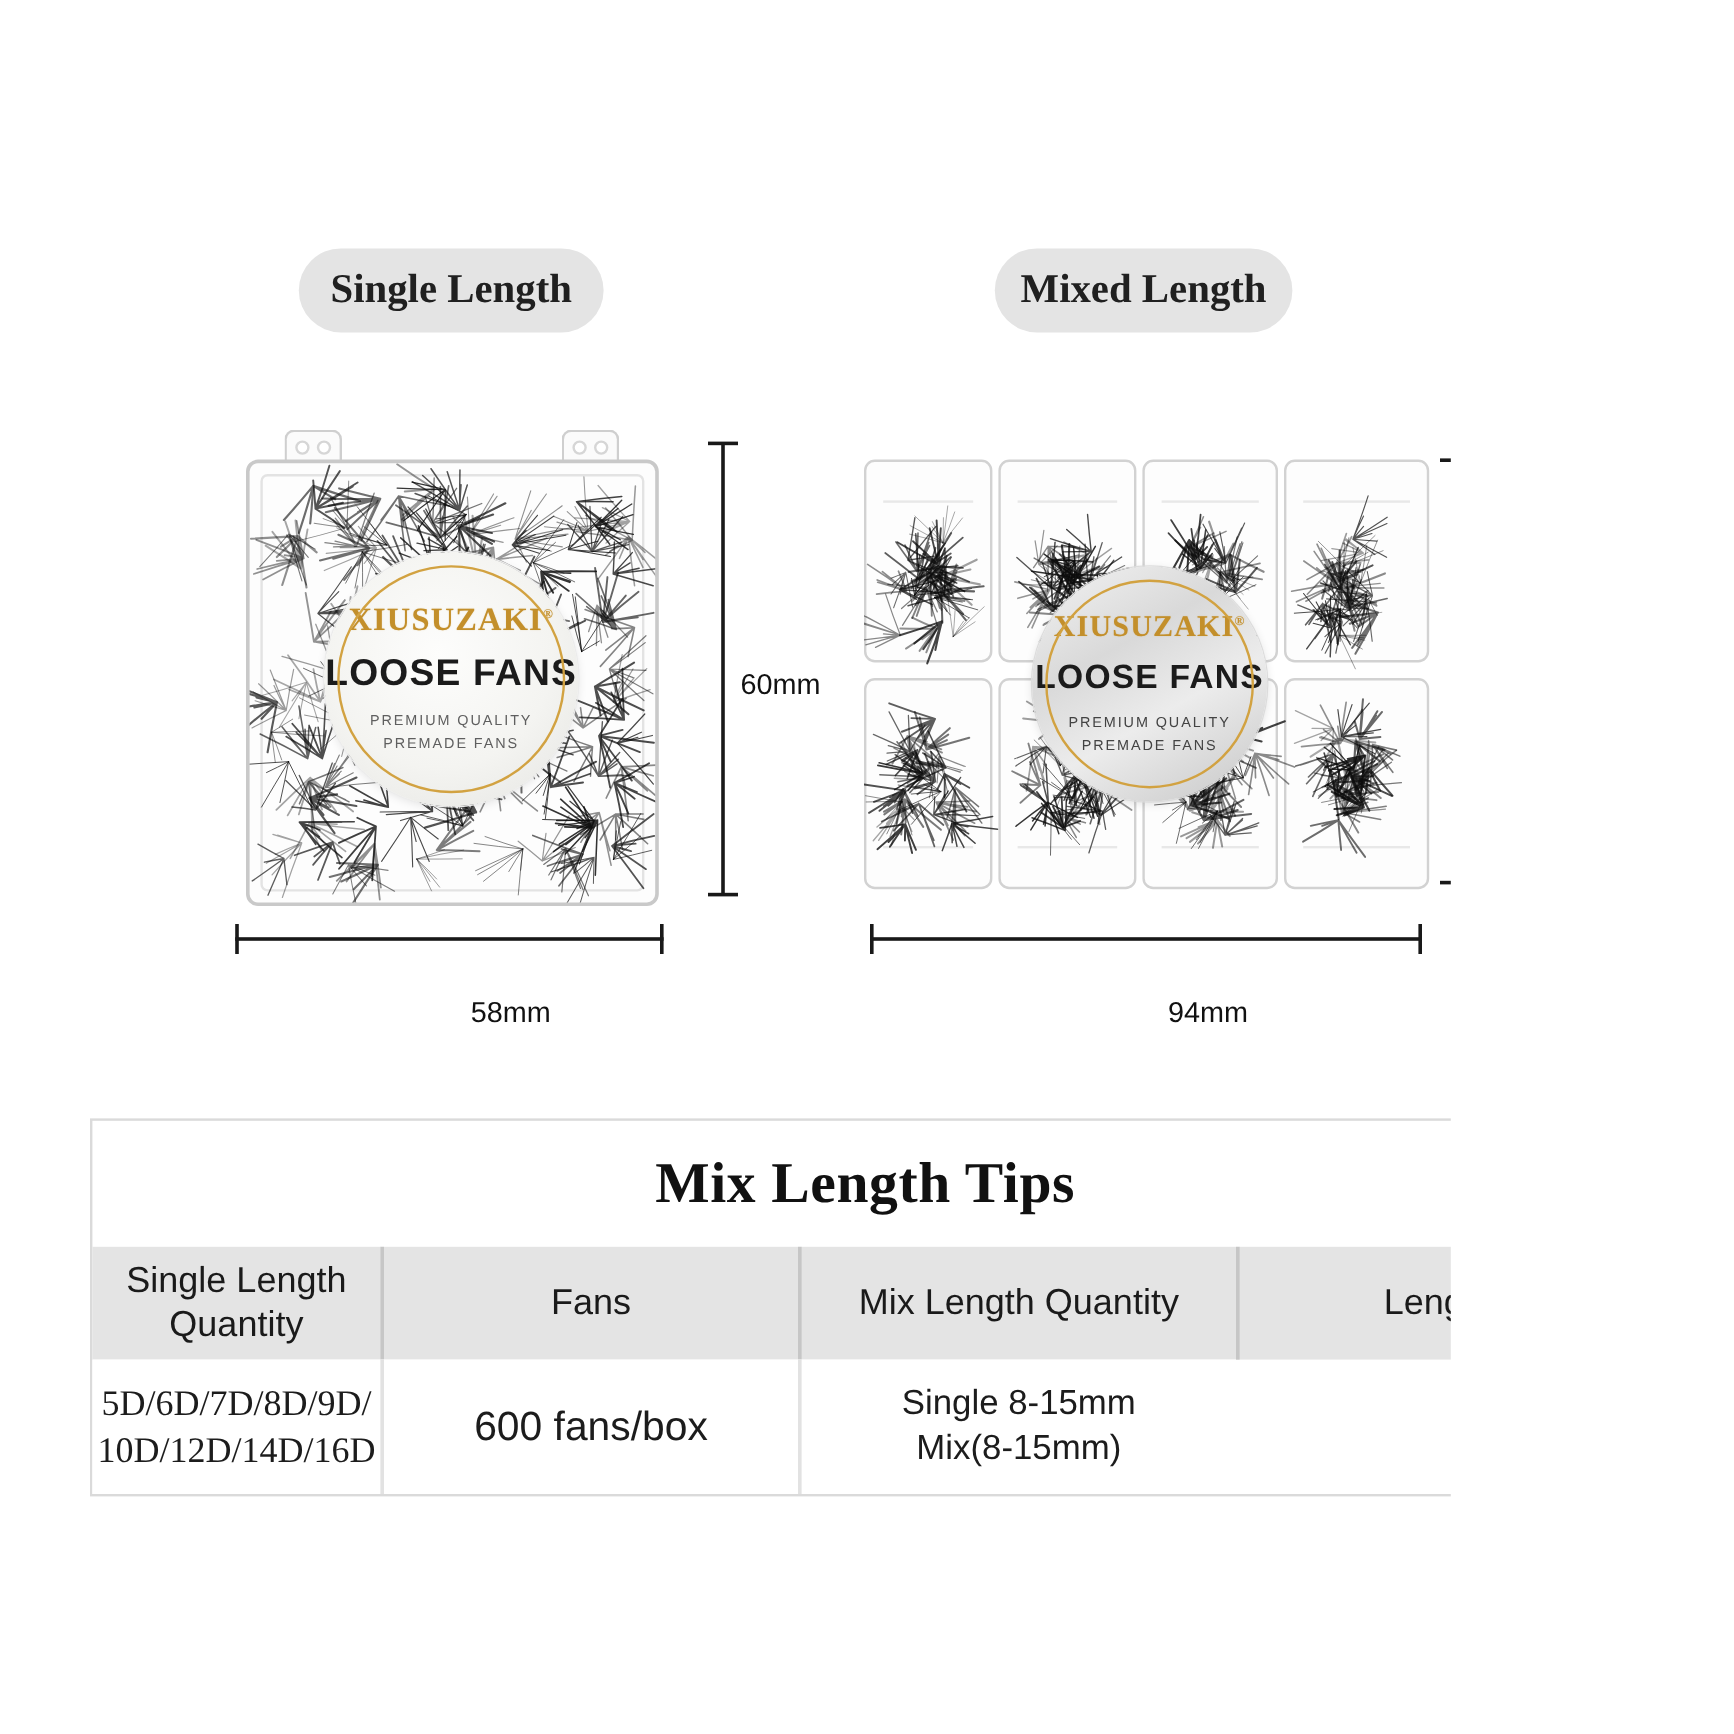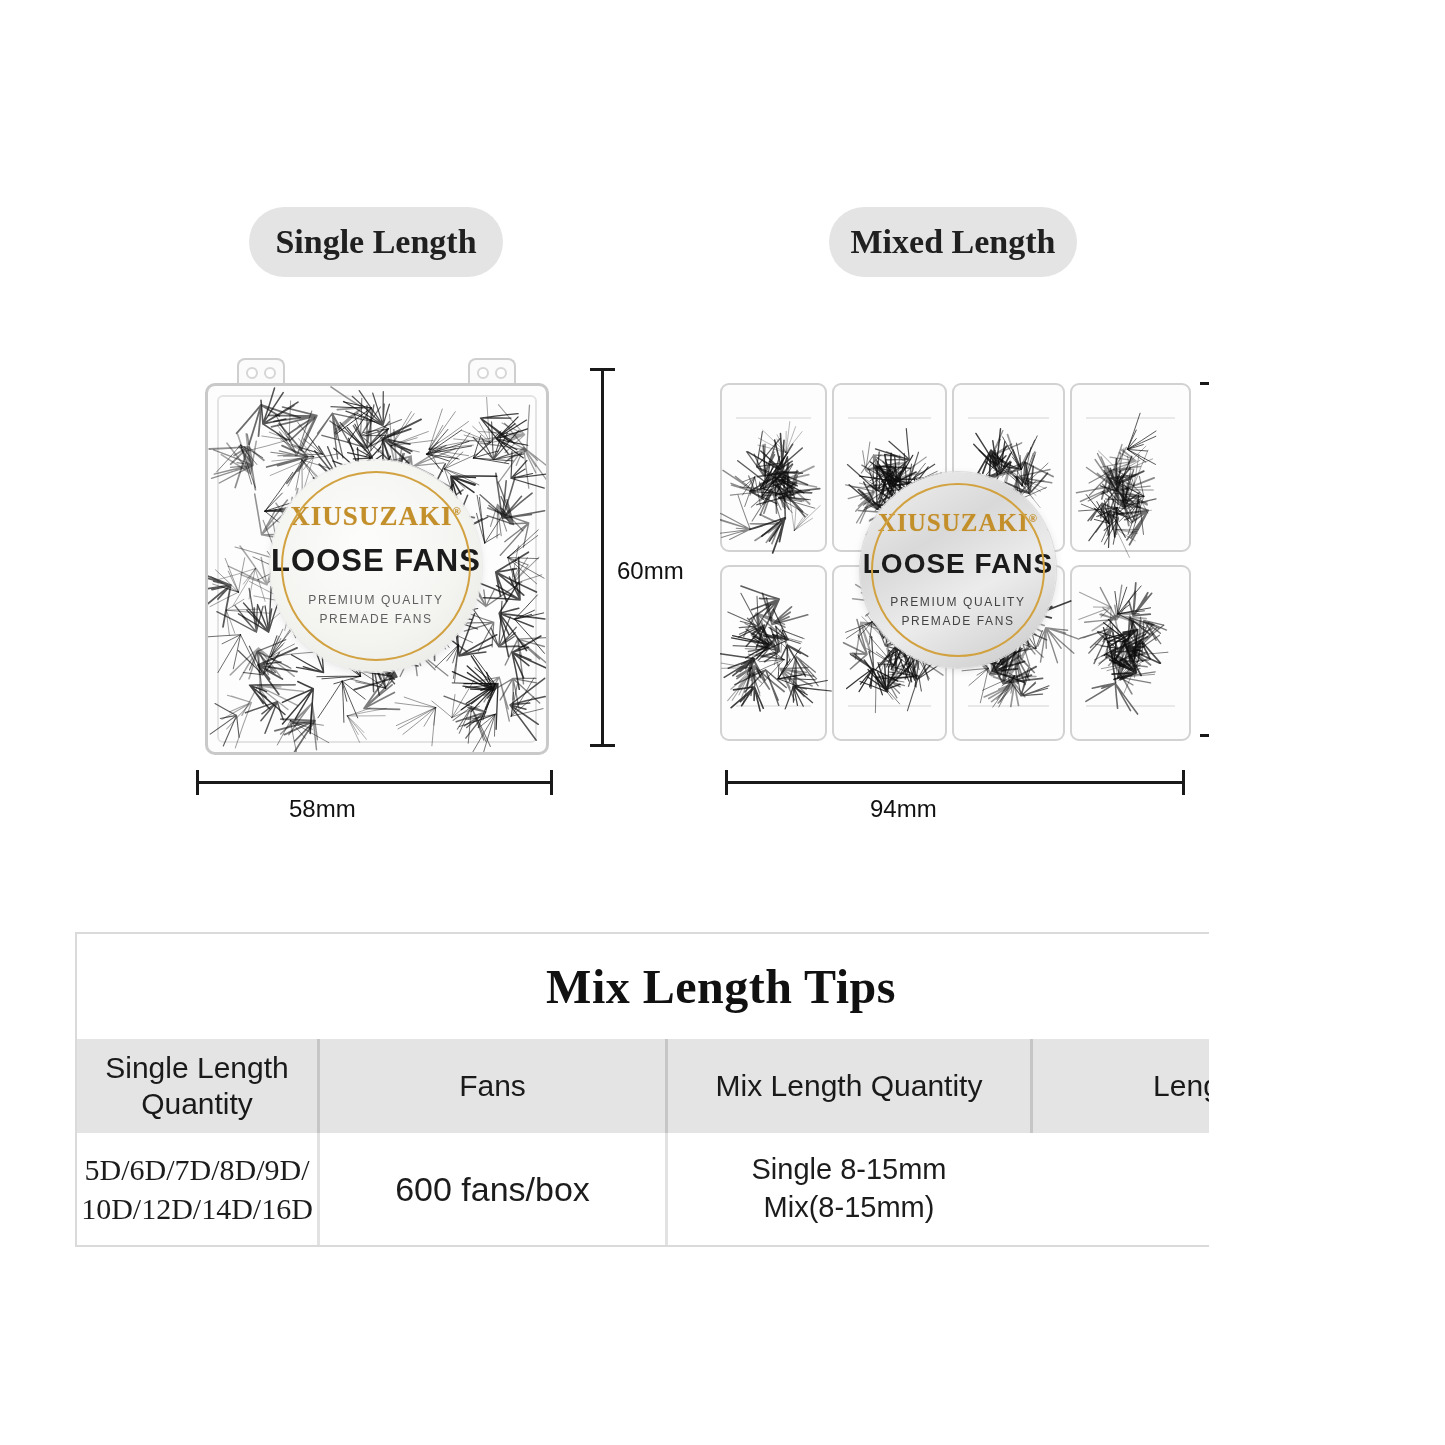--- a/index.html
+++ b/index.html
@@ -78,21 +78,21 @@
   .cell {
     position:absolute; border:2.5px solid #d2d2d2; border-radius:9px; background:#fdfdfd;
   }
   .cell .seam { position:absolute; left:14px; right:14px; height:2px; background:#e8e8e8; }
 
   
   .dline { position:absolute; background:#191919; }
   .dim-label {
     position:absolute; font-size:24px; color:#111; font-family:"Liberation Sans", sans-serif;
   }
-  .dim-label.center { text-align:left; }
+  .dim-label.center { text-align:right;margin-top:36px; }
 
   
   .spec-table {
     position:absolute; left:75px; top:932px; width:1292px; height:315px;
     border:2px solid #dadada; background:#fff;
   }
   .spec-title {
     height:105px; display:flex; align-items:center; justify-content:center;
     font-family:"Liberation Serif", serif; font-weight:bold; font-size:48px; color:#111;
     letter-spacing:0.5px;

